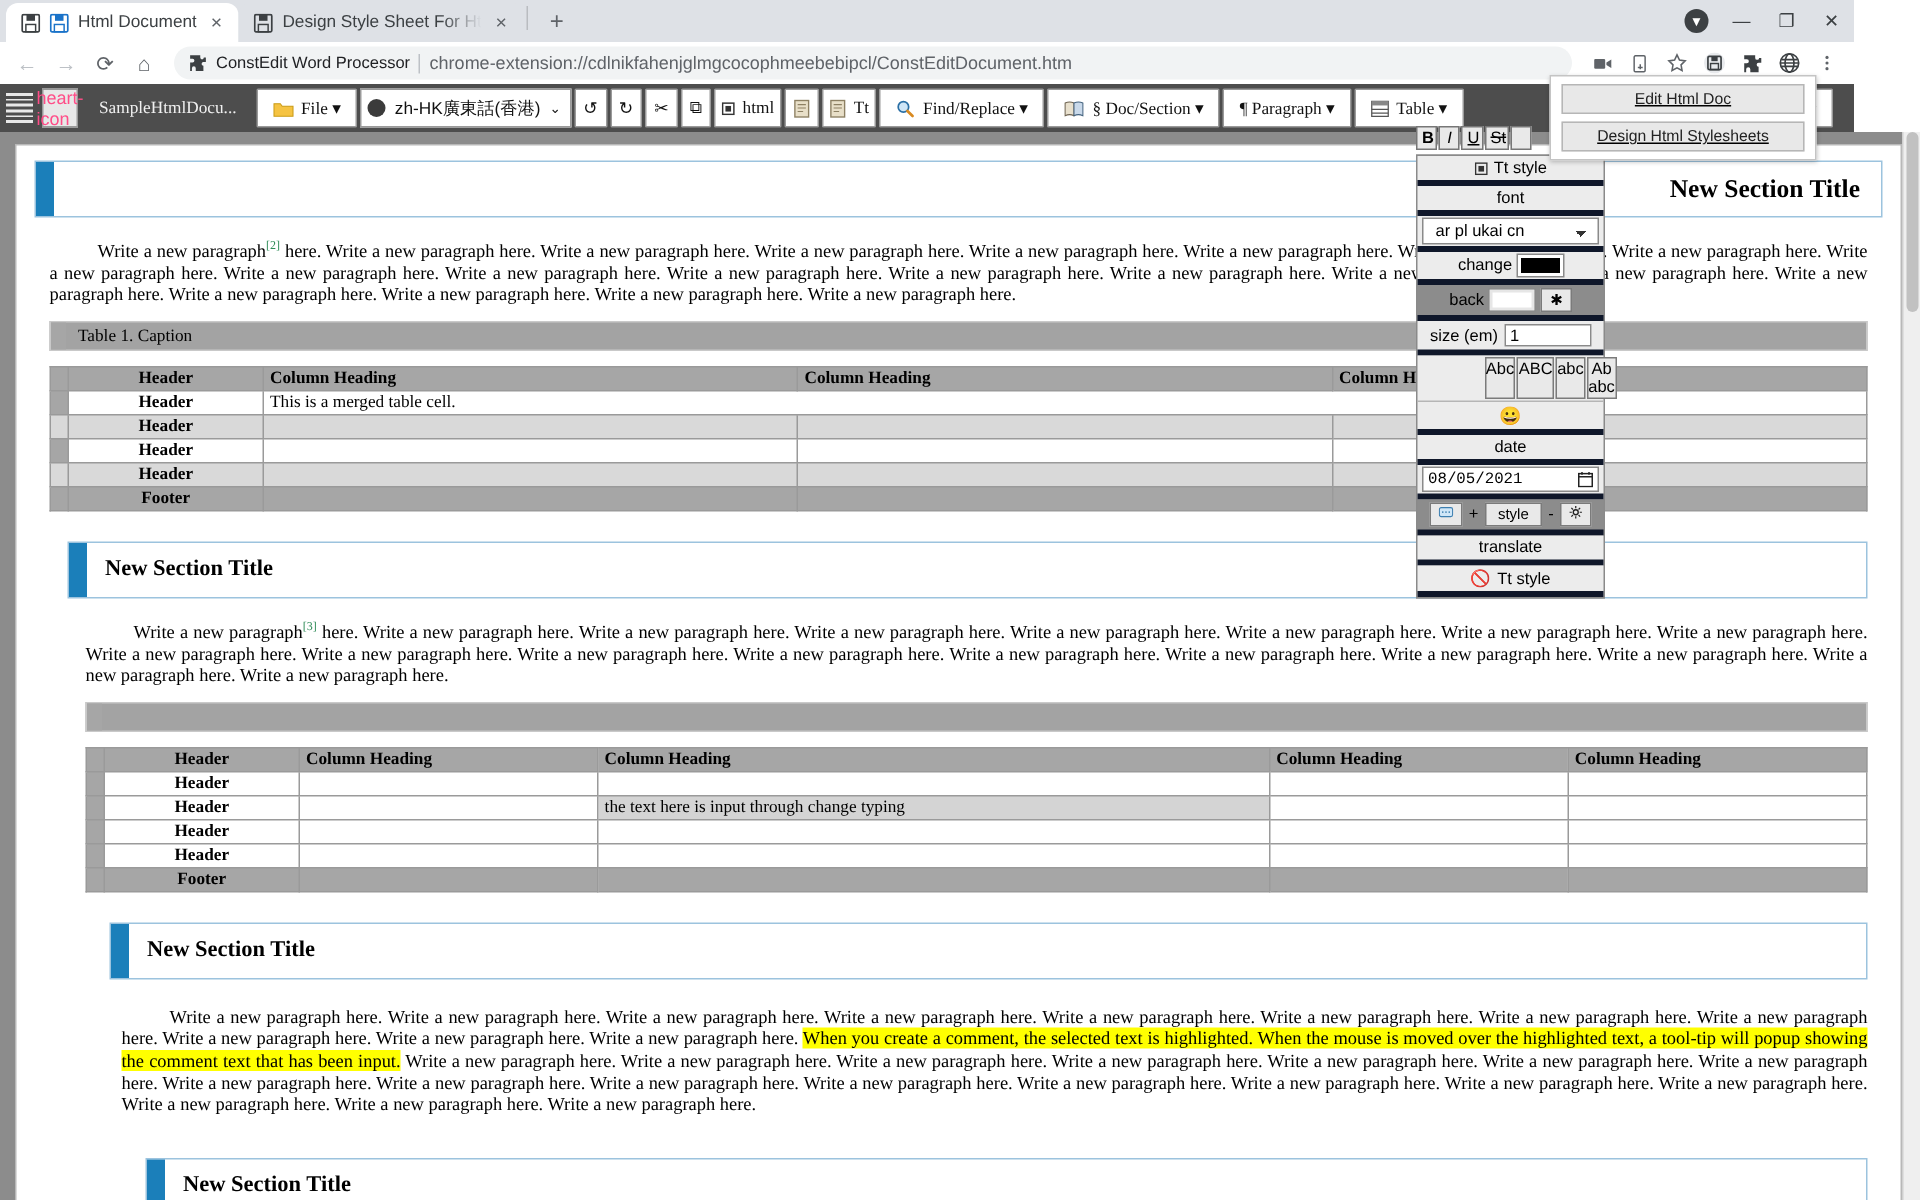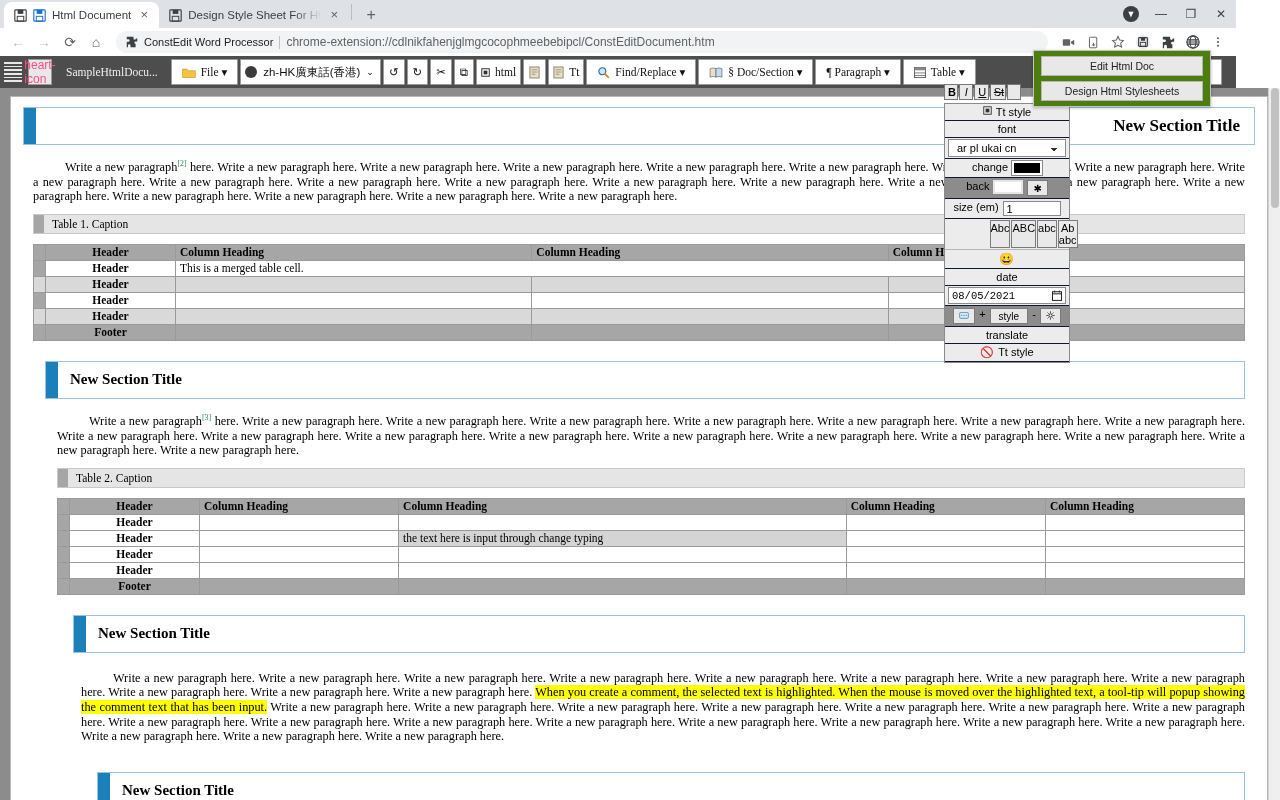--- a/index.html
+++ b/index.html
@@ -108,22 +108,22 @@
     background:#e9e9e9; border:1px solid #777; margin-right:1px;
     font-size:11px; padding:1px 3px; color:#000; min-width:14px; text-align:center;
     font-family:"Liberation Sans", sans-serif;
   }
 
   
   .ttpanel {
     position:absolute; left:944px; top:103px; width:126px; z-index:60;
     border:1px solid #8a8a8a; background:#8c8c8c; font-size:11px; color:#000;
   }
-  .ttrow { background:#ececec; border-bottom:1px solid #0f172a; padding:2px 4px;
-    display:flex; justify-content:center; gap:4px; }
+  .ttrow { background:#ececec; border-bottom:4px solid #0f172a; padding:2px 4px;
+    display:flex; align-items:center; justify-content:center; gap:4px; }
   .ttrow.grey { background:#8c8c8c; }
   .ttrow.tight { padding:1px 3px; }
   .ttsel {
     width:100%; font-size:11px; padding:1px 8px; border:1px solid #8a8a8a;
     background:#fff; font-family:Liberation Sans, sans-serif; height:18px;
     -webkit-appearance:none; appearance:none;
     background-image:linear-gradient(45deg,transparent 50%,#333 50%),linear-gradient(135deg,#333 50%,transparent 50%);
     background-position:calc(100% - 11px) 8px, calc(100% - 7px) 8px;
     background-size:4px 4px, 4px 4px; background-repeat:no-repeat;
   }
@@ -139,23 +139,24 @@
   .dateinput {
     width:100%; height:17px; border:1px solid #8a8a8a; background:#fff; font-size:10.5px;
     font-family:"Liberation Mono", monospace; padding:0 3px;
     display:flex; align-items:center; justify-content:space-between;
   }
   .emoji { font-size:12px; }
   .ban { color:#d42020; font-size:11px; }
 
   
   .flyout {
-    position:absolute; left:1033px; top:50px; width:178px; background:#4d7c0f;
+    position:absolute; left:1033px; top:50px; width:178px; background:#ffffff;
     border:1px solid #c4c4c4; padding:5px 7px; z-index:70;
     box-shadow:0 1px 3px rgba(0,0,0,.25);
+    text-decoration:underline;
   }
   .flyitem {
     background:#e8e8e8; border:1px solid #b6b6b6; font-size:10.5px; text-align:center;
     padding:3px 0; margin-bottom:5px; color:#222;
   }
   .flyitem:last-child { margin-bottom:0; }
 
   
   .docwrap {
     position:absolute; left:0; top:88px; width:1280px; height:712px;
@@ -186,21 +187,21 @@
 
   .para {
     margin:12px 22px 0 22px; font-size:12.3px; line-height:14.6px;
     text-align:justify; text-indent:32px; font-family:"Liberation Serif", serif;
   }
   sup.ref { color:#2e8b57; font-size:8px; vertical-align:super; }
   .hl { background:#ffff00; }
 
   .tblCaption {
     display:flex; align-items:stretch; border:1px solid #c9c9c9; margin:10px 22px 10px 22px;
-    height:20px; background:#e5e5e5;
+    height:20px; background:#a3a3a3;
   }
   .tblCaption .bar { width:10px; background:#a6a6a6; flex:none; }
   .tblCaption .txt { flex:1; display:flex; align-items:center; padding:0 8px; font-size:11.5px; }
 
   table.doc { width:calc(100% - 44px); margin:1px 22px 0 22px; border-collapse:collapse;
     font-family:"Liberation Serif", serif; font-size:11.5px; }
   table.doc td { border:1px solid #9a9a9a; padding:1px 4px; height:16px; }
   td.gutter { width:12px; background:#a6a6a6; border:1px solid #a6a6a6; padding:0; }
   tr.hdr td { background:#a6a6a6; font-weight:bold; }
   tr.alt td { background:#d9d9d9; }
@@ -579,21 +580,20 @@
 
       <div class="secTitle" style="margin-left:34px;margin-right:22px;">
         <div class="bar"></div>
         <div class="txt">New Section Title</div>
       </div>
 
       <p class="para" style="margin-left:46px;"><span>Write a new paragraph</span><sup class="ref">[3]</sup><span> here. Write a new paragraph here. Write a new paragraph here. Write a new paragraph here. Write a new paragraph here. Write a new paragraph here. Write a new paragraph here. Write a new paragraph here. Write a new paragraph here. Write a new paragraph here. Write a new paragraph here. Write a new paragraph here. Write a new paragraph here. Write a new paragraph here. Write a new paragraph here. Write a new paragraph here. Write a new paragraph here. Write a new paragraph here.</span></p>
 
       <div class="tblCaption" style="margin-left:46px;">
         <div class="bar"></div>
-        <div class="txt">Table 2. Caption</div>
       </div>
       <table class="doc" style="margin-left:46px;width:calc(100% - 68px);">
         <tbody>
             <tr class="hdr">
           <td class="gutter"></td>
           <td class="rowhdr">Header</td>
           <td>Column Heading</td>
           <td>Column Heading</td>
           <td>Column Heading</td>
           <td>Column Heading</td>

